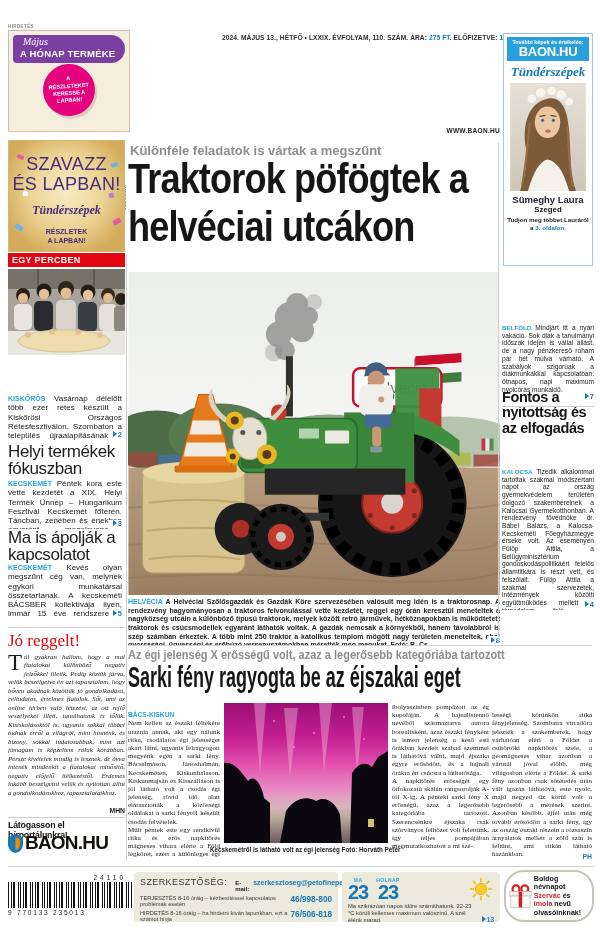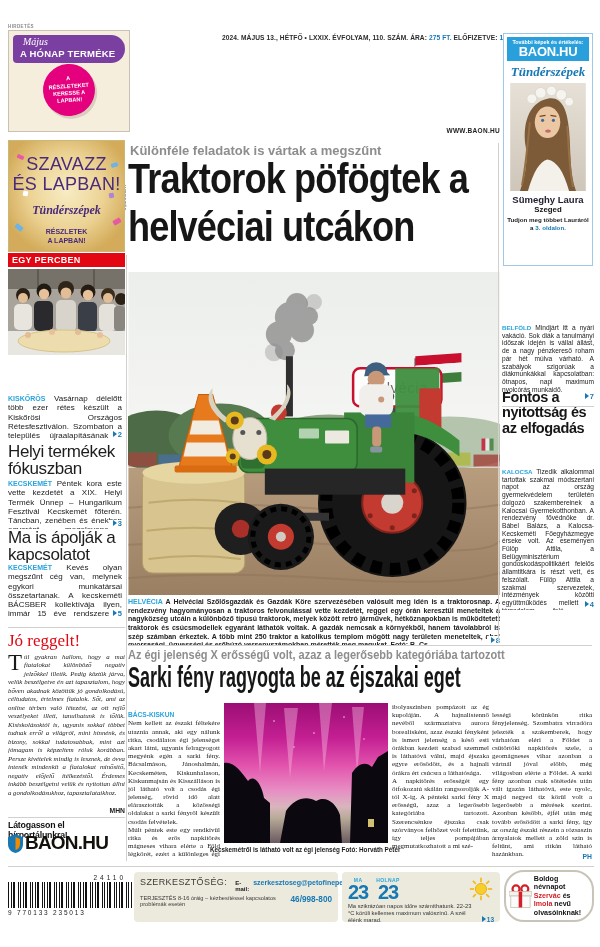--- a/index.html
+++ b/index.html
@@ -488,20 +488,24 @@
     <div class="ed-row1">
       <span class="ed-label">SZERKESZTŐSÉG:</span>
       <span style="flex:1"></span>
       <span class="email-label">E-mail:</span>
       <span class="email">szerkesztoseg@petofinepe.hu</span>
     </div>
     <div class="ed-row">
       <span class="fine">TERJESZTÉS 8-16 óráig – kézbesítéssel kapcsolatos problémák esetén</span>
       <span class="phone">46/998-800</span>
     </div>
+    <div class="ed-row">
+      <span class="fine">HIRDETÉS 8-16 óráig – ha hirdetni kíván lapunkban, ezt a számot hívja</span>
+      <span class="phone">76/506-818</span>
+    </div>
   </div>
 
   <div class="fbox wx-box">
     <div class="wx-row">
       <div class="wx-cell">
         <div class="wx-label">MA</div>
         <div class="wx-num">23</div>
       </div>
       <div class="wx-cell">
         <div class="wx-label">HOLNAP</div>

